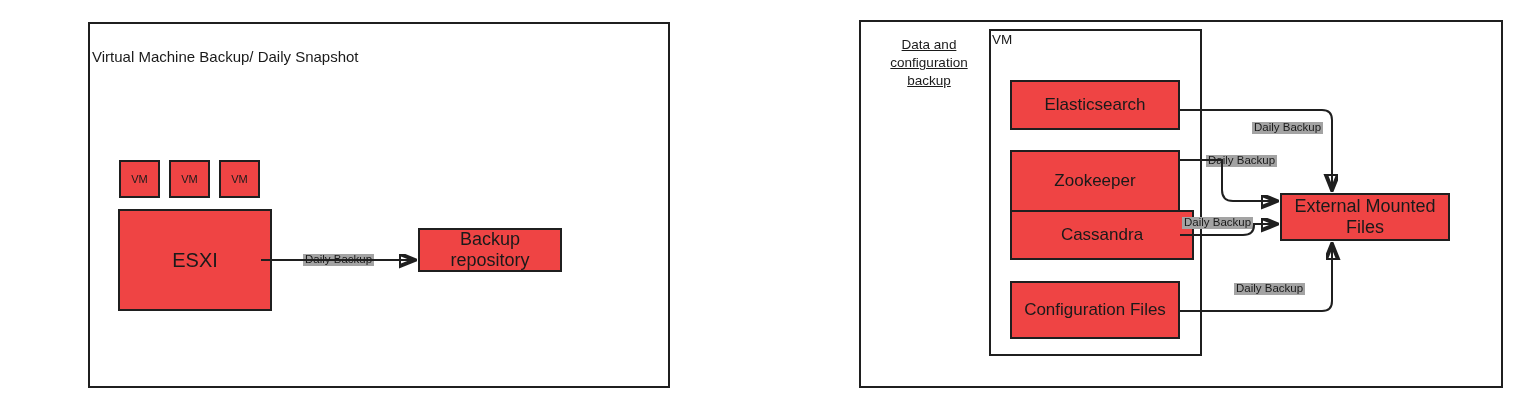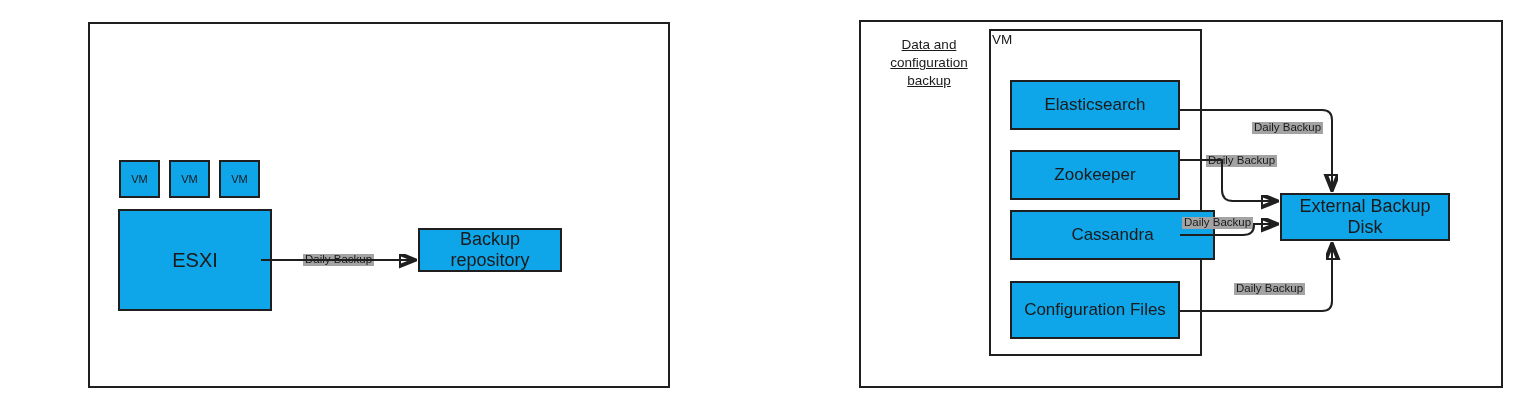--- a/index.html
+++ b/index.html
@@ -21,21 +21,21 @@
   }
   .panel {
     position: absolute;
     border: 2px solid #1f1f1f;
     background: #ffffff;
     box-sizing: border-box;
   }
   .node {
     position: absolute;
     border: 2px solid #1f1f1f;
-    background: #0ea5e9;
+    background: #ef4444;
     box-sizing: border-box;
     display: flex;
     align-items: center;
     justify-content: center;
     text-align: center;
     line-height: 1.15;
     color: #1a1a1a;
   }
   .panel-title {
     position: absolute;
@@ -85,20 +85,21 @@
   .svc-lbl { font-size: 17px; }
   .disk-lbl { font-size: 18px; }
 </style>
 </head>
 <body>
 
 <div id="canvas">
 
   <div class="panel" style="left:88px; top:22px; width:582px; height:366px;"></div>
 
+  <div class="panel-title" style="left:92px; top:48px;">Virtual Machine Backup/ Daily Snapshot</div>
 
   <div class="node vm-small" style="left:119px; top:160px; width:41px; height:38px;">
     <span>VM</span>
   </div>
   <div class="node vm-small" style="left:169px; top:160px; width:41px; height:38px;">
     <span>VM</span>
   </div>
   <div class="node vm-small" style="left:219px; top:160px; width:41px; height:38px;">
     <span>VM</span>
   </div>
@@ -118,34 +119,34 @@
   <div class="side-label" style="left:877px; top:36px; width:104px;text-decoration:underline;">Data and configuration backup</div>
 
   <div class="panel" style="left:989px; top:29px; width:213px; height:327px;"></div>
 
   <div class="corner-label" style="left:992px; top:32px;">VM</div>
 
   <div class="node svc-lbl" style="left:1010px; top:80px; width:170px; height:50px;">
     <span>Elasticsearch</span>
   </div>
 
-  <div class="node svc-lbl" style="left:1010px; top:150px; width:170px; height:50px;">
+  <div class="node svc-lbl" style="left:1010px; top:150px; width:170px; height:62px;">
     <span>Zookeeper</span>
   </div>
 
-  <div class="node svc-lbl" style="left:1010px; top:210px; width:205px; height:50px;">
+  <div class="node svc-lbl" style="left:1010px; top:210px; width:184px; height:50px;">
     <span>Cassandra</span>
   </div>
 
   <div class="node svc-lbl" style="left:1010px; top:281px; width:170px; height:58px;">
     <span>Configuration Files</span>
   </div>
 
   <div class="node disk-lbl" style="left:1280px; top:193px; width:170px; height:48px; padding:0 8px;">
-    <span>External Backup Disk</span>
+    <span>External Mounted Files</span>
   </div>
 
   <div class="edge-label" style="left:1252px; top:122px;">Daily Backup</div>
 
   <div class="edge-label" style="left:1206px; top:155px;">Daily Backup</div>
 
   <div class="edge-label" style="left:1182px; top:217px;">Daily Backup</div>
 
   <div class="edge-label" style="left:1234px; top:283px;">Daily Backup</div>
 

